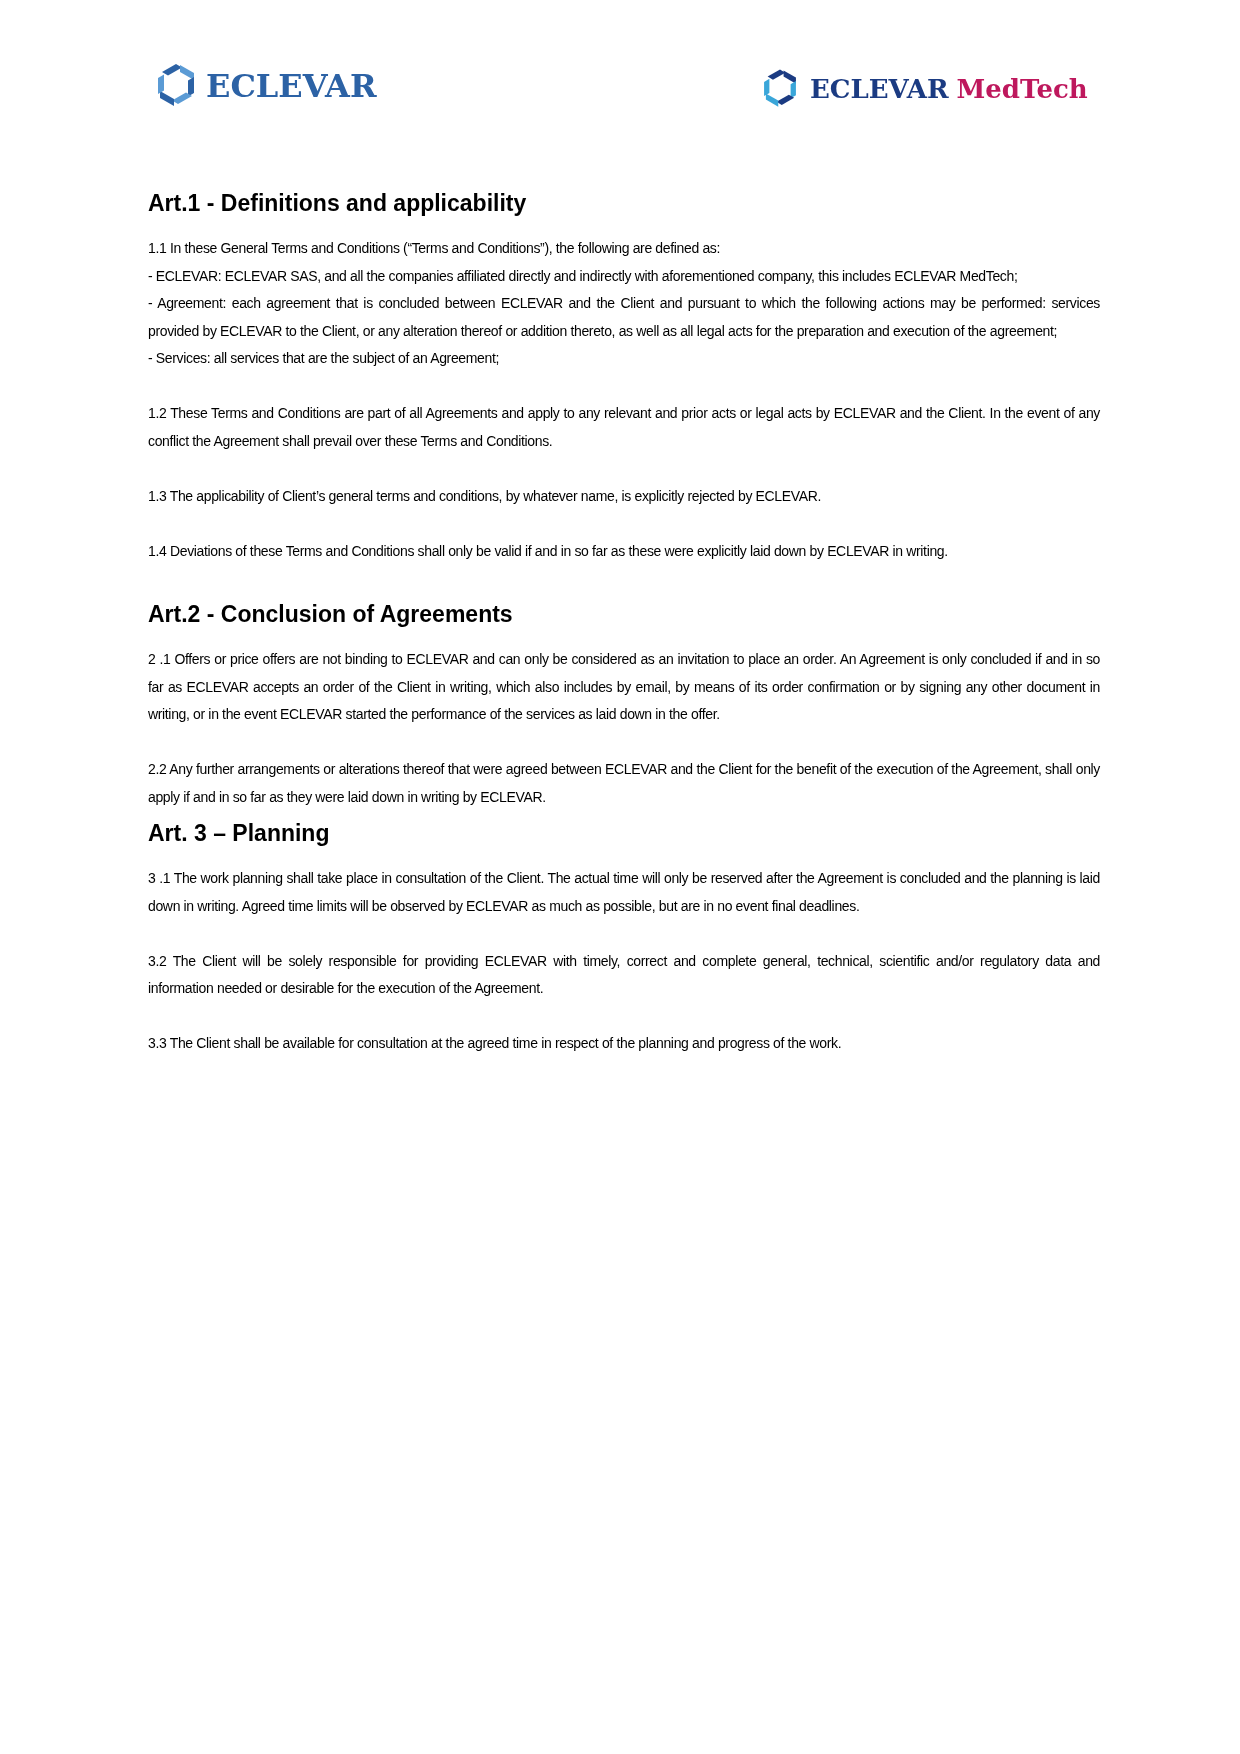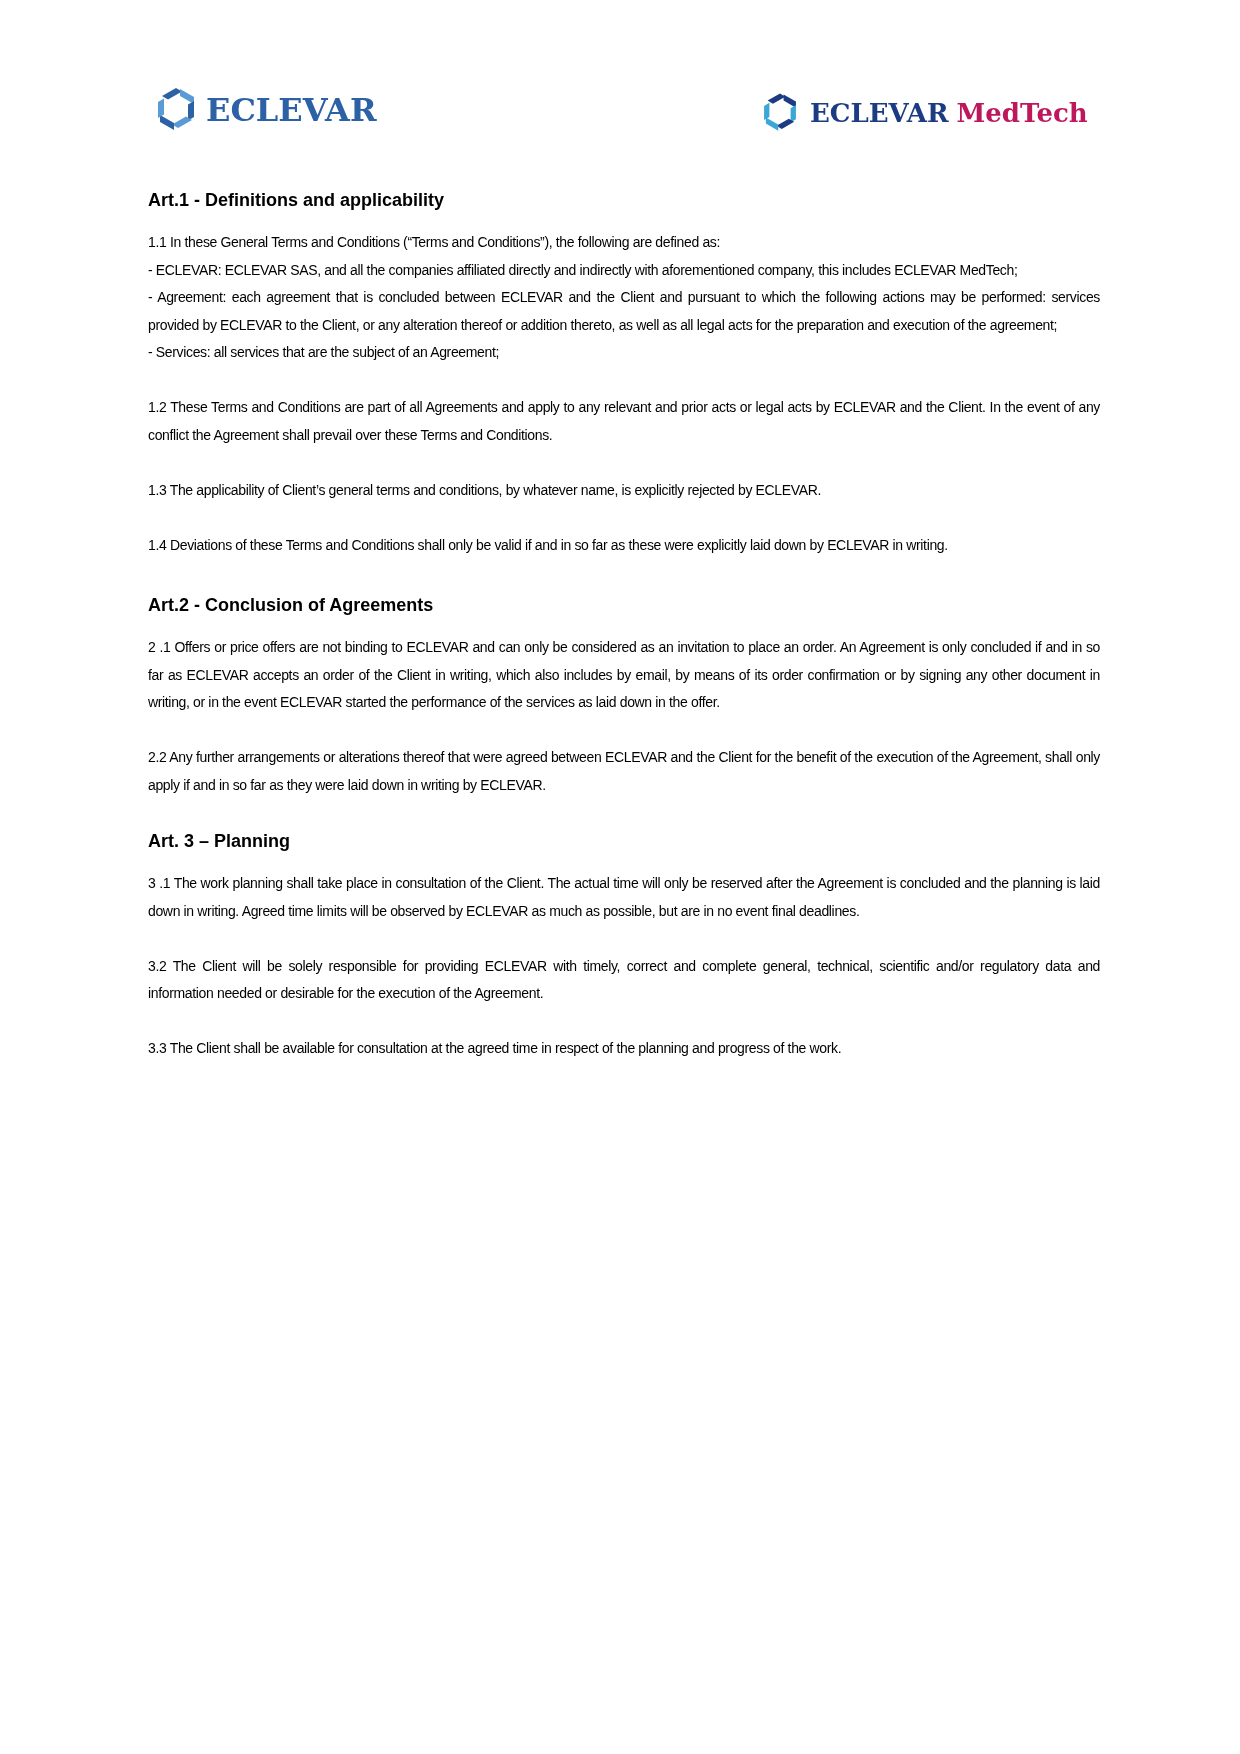--- a/index.html
+++ b/index.html
@@ -1,30 +1,30 @@
 <!DOCTYPE html>
 <html><head>
   <meta charset="utf-8">
   <style>
     html, body { margin: 0; padding: 0; background: #ffffff; }
     body { width: 1240px; height: 1754px; position: relative; overflow: hidden;
            font-family: "Liberation Sans", sans-serif; color: #000; }
-    .header { position: absolute; top: 80px; left: 0; width: 1240px; height: 70px; }
+    .header { position: absolute; top: 56px; left: 0; width: 1240px; height: 70px; }
     .logo-left { position: absolute; left: 152px; top: 4px; display: flex; align-items: center; }
     .logo-right { position: absolute; left: 758px; top: 10px; display: flex; align-items: center; }
     .logo-text { font-family: "DejaVu Serif", serif; font-weight: bold; letter-spacing: 0px; }
     .logo-left .logo-text { font-size: 32px; color: #2c62a5; margin-left: 6px; }
     .logo-right .logo-text { font-size: 26px; margin-left: 8px; }
     .logo-right .brand { color: #1b3b82; }
     .logo-right .sub { color: #be185d; margin-left: 8px; }
 
     .content { position: absolute; left: 148px; top: 190px; width: 952px;
                font-family: "Liberation Sans", sans-serif; }
     .doc-title { font-weight: bold; font-size: 21px; margin: 0 0 30px 0; letter-spacing: 0.1px; }
-    .art-heading { font-weight: bold; font-size: 18px; margin: 0 0 18px 0; }
+    .art-heading { font-weight: bold; font-size: 23px; margin: 0 0 18px 0; }
     p { font-size: 14px; line-height: 27.5px; margin: 0; text-align: justify;
         font-stretch: condensed; letter-spacing: -0.35px; }
     .clause { margin-bottom: 27.5px; }
   </style>
 </head>
 <body>
 
 <div class="header">
   <div class="logo-left">
     <svg width="48" height="52" viewBox="0 0 48 52">
@@ -65,21 +65,21 @@
       <p>- Services: all services that are the subject of an Agreement;</p>
     </div>
     <p class="clause">1.2 These Terms and Conditions are part of all Agreements and apply to any relevant and prior acts or legal acts by ECLEVAR and the Client. In the event of any conflict the Agreement shall prevail over these Terms and Conditions.</p>
     <p class="clause">1.3 The applicability of Client’s general terms and conditions, by whatever name, is explicitly rejected by ECLEVAR.</p>
     <p class="clause" style="margin-bottom:36px">1.4 Deviations of these Terms and Conditions shall only be valid if and in so far as these were explicitly laid down by ECLEVAR in writing.</p>
   </section>
 
   <section>
     <div class="art-heading">Art.2 - Conclusion of Agreements</div>
     <p class="clause">2 .1 Offers or price offers are not binding to ECLEVAR and can only be considered as an invitation to place an order. An Agreement is only concluded if and in so far as ECLEVAR accepts an order of the Client in writing, which also includes by email, by means of its order confirmation or by signing any other document in writing, or in the event ECLEVAR started the performance of the services as laid down in the offer.</p>
-    <p class="clause" style="margin-bottom:32px">2.2 Any further arrangements or alterations thereof that were agreed between ECLEVAR and the Client for the benefit of the execution of the Agreement, shall only apply if and in so far as they were laid down in writing by ECLEVAR.</p>
+    <p class="clause" style="margin-bottom:9px">2.2 Any further arrangements or alterations thereof that were agreed between ECLEVAR and the Client for the benefit of the execution of the Agreement, shall only apply if and in so far as they were laid down in writing by ECLEVAR.</p>
   </section>
 
   <section>
     <div class="art-heading">Art. 3 – Planning</div>
     <p class="clause">3 .1 The work planning shall take place in consultation of the Client. The actual time will only be reserved after the Agreement is concluded and the planning is laid down in writing. Agreed time limits will be observed by ECLEVAR as much as possible, but are in no event final deadlines.</p>
     <p class="clause">3.2 The Client will be solely responsible for providing ECLEVAR with timely, correct and complete general, technical, scientific and/or regulatory data and information needed or desirable for the execution of the Agreement.</p>
     <p class="clause">3.3 The Client shall be available for consultation at the agreed time in respect of the planning and progress of the work.</p>
   </section>
 </div>
 

